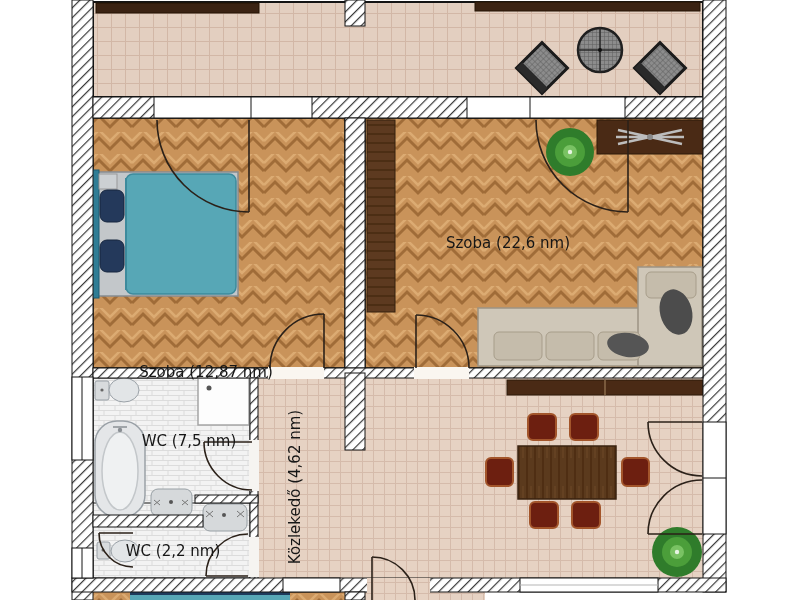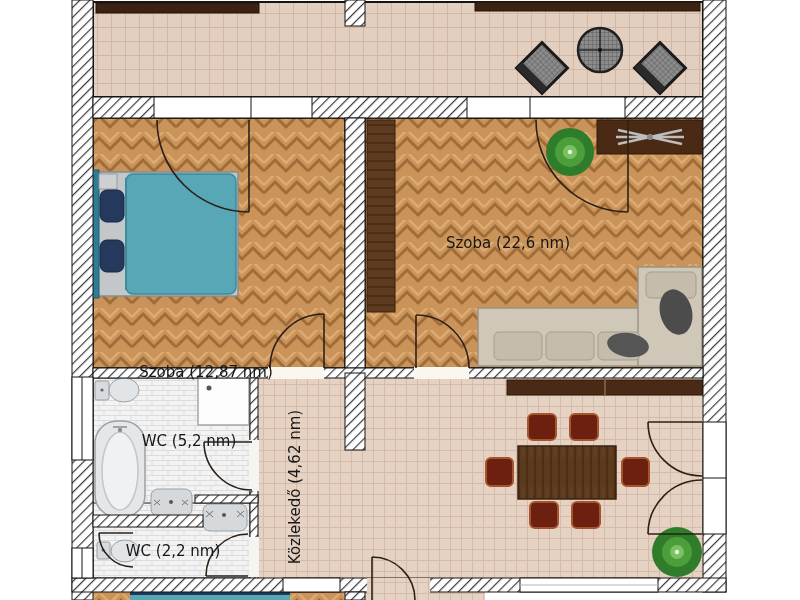--- a/index.html
+++ b/index.html
@@ -241,16 +241,16 @@
         </g>
     <g>
           <line x1="702" y1="534" x2="648" y2="534"></line>
           <path d="M648,534 A54,54 0 0 1 702,480"></path>
         </g>
   </g>
 </svg>
 
   <div class="lbl" style="left:206px;top:326px;margin-top:46px;">Szoba (12,87 nm)</div>
   <div class="lbl" style="left:492px;top:243px;margin-left:16px;">Szoba (22,6 nm)</div>
-  <div class="lbl" style="left:189px;top:441px;">WC (5,2 nm)</div>
+  <div class="lbl" style="left:189px;top:441px;">WC (7,5 nm)</div>
   <div class="lbl" style="left:173px;top:551px;">WC (2,2 nm)</div>
   <div class="lbl vert" style="left:295px;top:487px;">Közlekedő (4,62 nm)</div>
 </div>
 
 </body></html>

